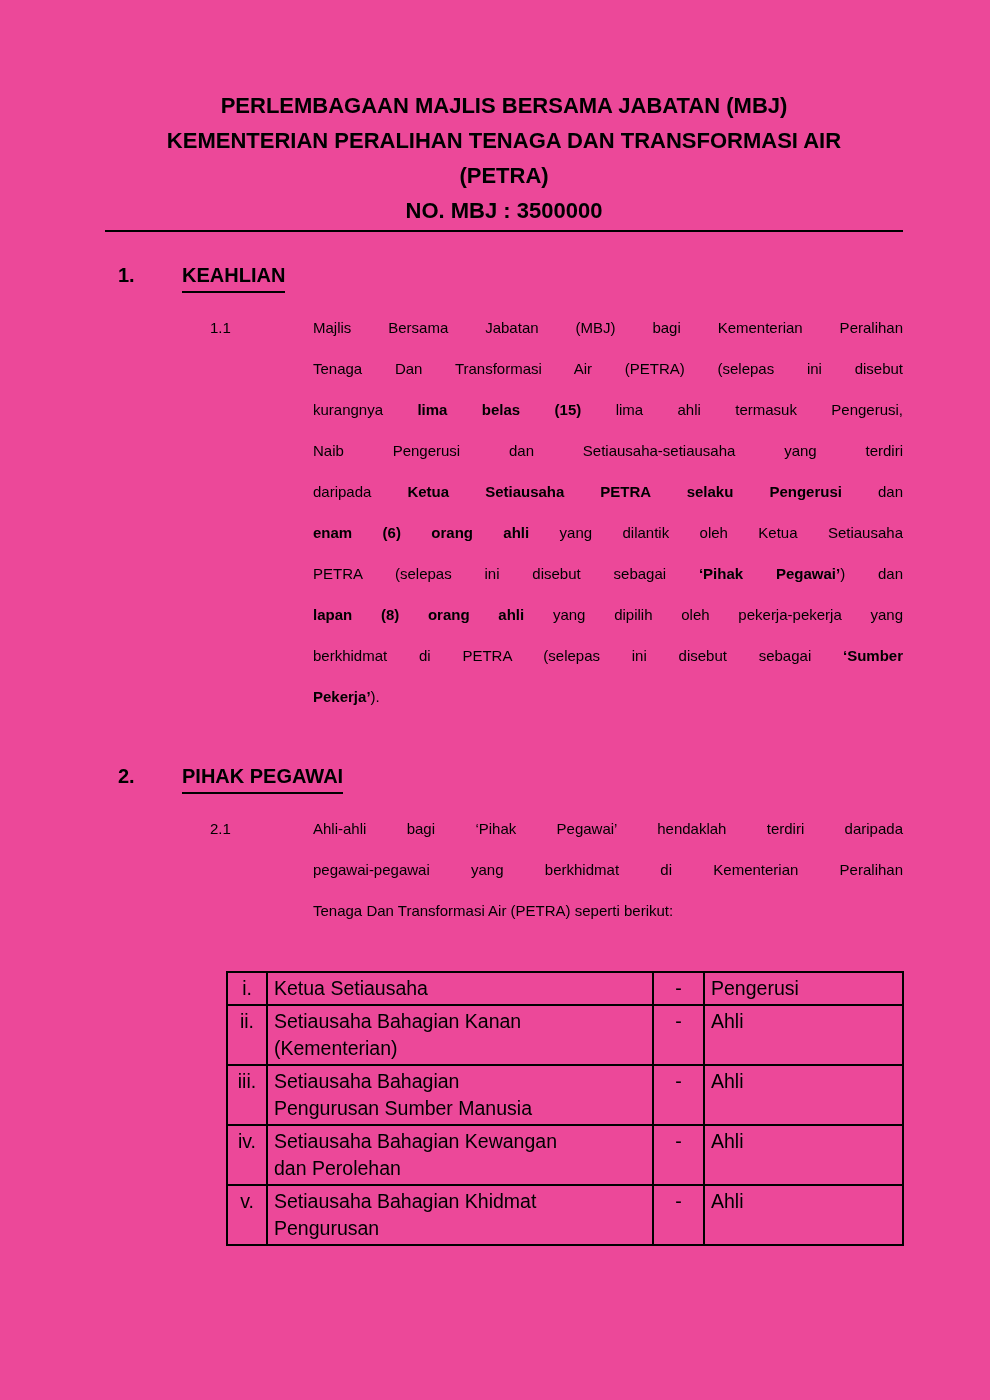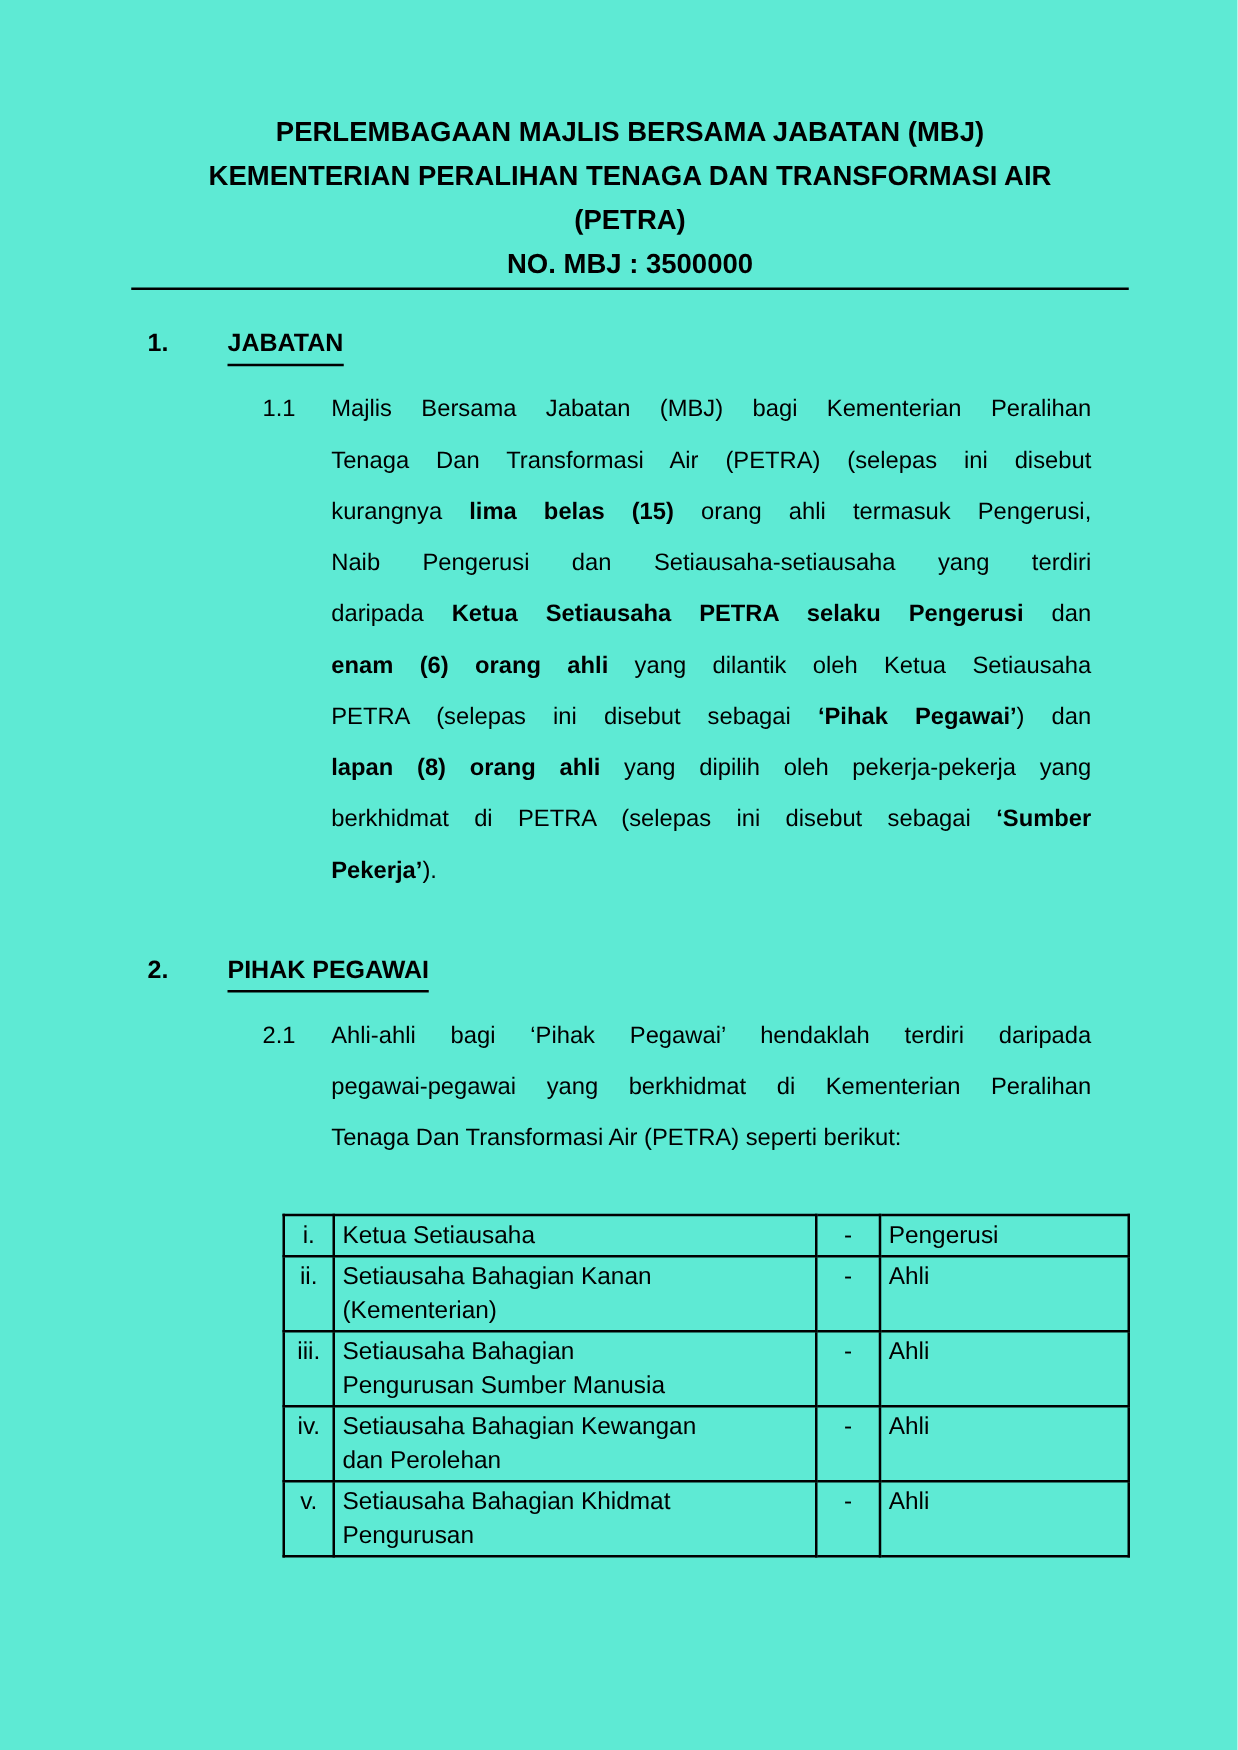--- a/index.html
+++ b/index.html
@@ -1,19 +1,19 @@
 <!DOCTYPE html>
 <html><head>
 <meta charset="utf-8">
 <style>
   html, body { margin: 0; padding: 0; background: #ffffff; }
   .page {
     width: 990px;
     height: 1400px;
-    background: #5eead4;
+    background: #ec4899;
     color: #000000;
     font-family: "Liberation Sans", "DejaVu Sans", sans-serif;
     box-sizing: border-box;
     padding: 88px 87px 0 105px;
     overflow: hidden;
     position: relative;
   }
   
   .title-block {
     text-align: center;
@@ -40,22 +40,23 @@
   .sec-title {
     display: inline-block;
     border-bottom: 2px solid #000;
     padding-bottom: 1px;
   }
   
   .para {
     display: flex;
     margin-top: 14px;
     margin-left: 105px;
-    font-size: 19px;
+    font-size: 15px;
     line-height: 41px;
+    gap: 48px;
   }
   .para-num { flex: 0 0 55px; }
   .para-body { width: 608px; }
   .pline {
     text-align: justify;
     text-align-last: justify;
   }
   .pline.last {
     text-align: center;
     text-align-last: left;
@@ -87,28 +88,28 @@
     <div class="title-line">PERLEMBAGAAN MAJLIS BERSAMA JABATAN (MBJ)</div>
     <div class="title-line">KEMENTERIAN PERALIHAN TENAGA DAN TRANSFORMASI AIR</div>
     <div class="title-line">(PETRA)</div>
     <div class="title-line">NO. MBJ : 3500000</div>
   </header>
   <div class="title-rule"></div>
   <main id="doc-body">
       <section class="section">
         <div class="sec-heading">
           <span class="sec-num">1.</span>
-          <span class="sec-title">JABATAN</span>
+          <span class="sec-title">KEAHLIAN</span>
         </div>
         <div class="para">
           <span class="para-num">1.1</span>
           <div class="para-body">
             <div class="pline"><span>Majlis Bersama Jabatan (MBJ) bagi Kementerian Peralihan</span></div>
             <div class="pline"><span>Tenaga Dan Transformasi Air (PETRA) (selepas ini disebut</span></div>
-            <div class="pline"><span>kurangnya </span><b>lima belas (15)</b><span> orang ahli termasuk Pengerusi,</span></div>
+            <div class="pline"><span>kurangnya </span><b>lima belas (15)</b><span> lima ahli termasuk Pengerusi,</span></div>
             <div class="pline"><span>Naib Pengerusi dan Setiausaha-setiausaha yang terdiri</span></div>
             <div class="pline"><span>daripada </span><b>Ketua Setiausaha PETRA selaku Pengerusi</b><span> dan</span></div>
             <div class="pline"><b>enam (6) orang ahli</b><span> yang dilantik oleh Ketua Setiausaha</span></div>
             <div class="pline"><span>PETRA (selepas ini disebut sebagai </span><b>‘Pihak Pegawai’</b><span>) dan</span></div>
             <div class="pline"><b>lapan (8) orang ahli</b><span> yang dipilih oleh pekerja-pekerja yang</span></div>
             <div class="pline"><span>berkhidmat di PETRA (selepas ini disebut sebagai </span><b>‘Sumber</b></div>
             <div class="pline last"><b>Pekerja’</b><span>).</span></div>
           </div>
         </div>
       </section>

